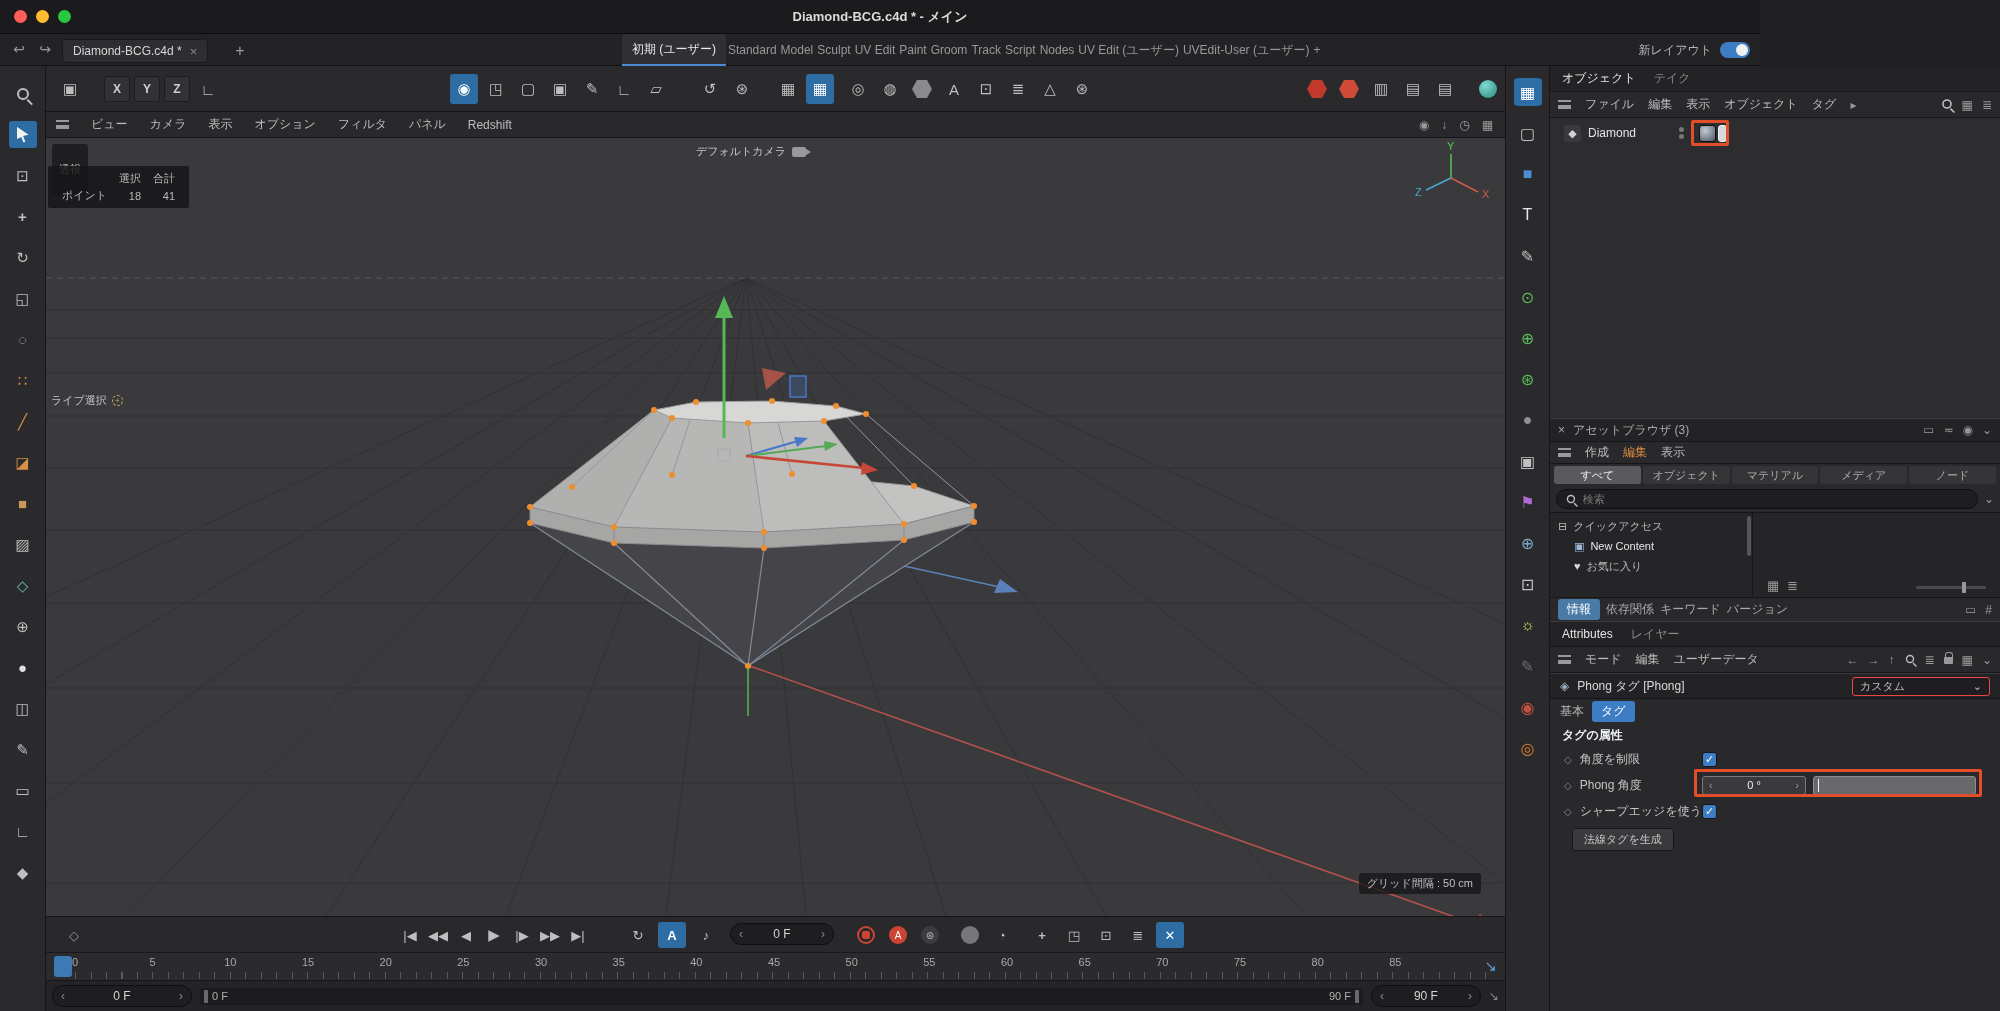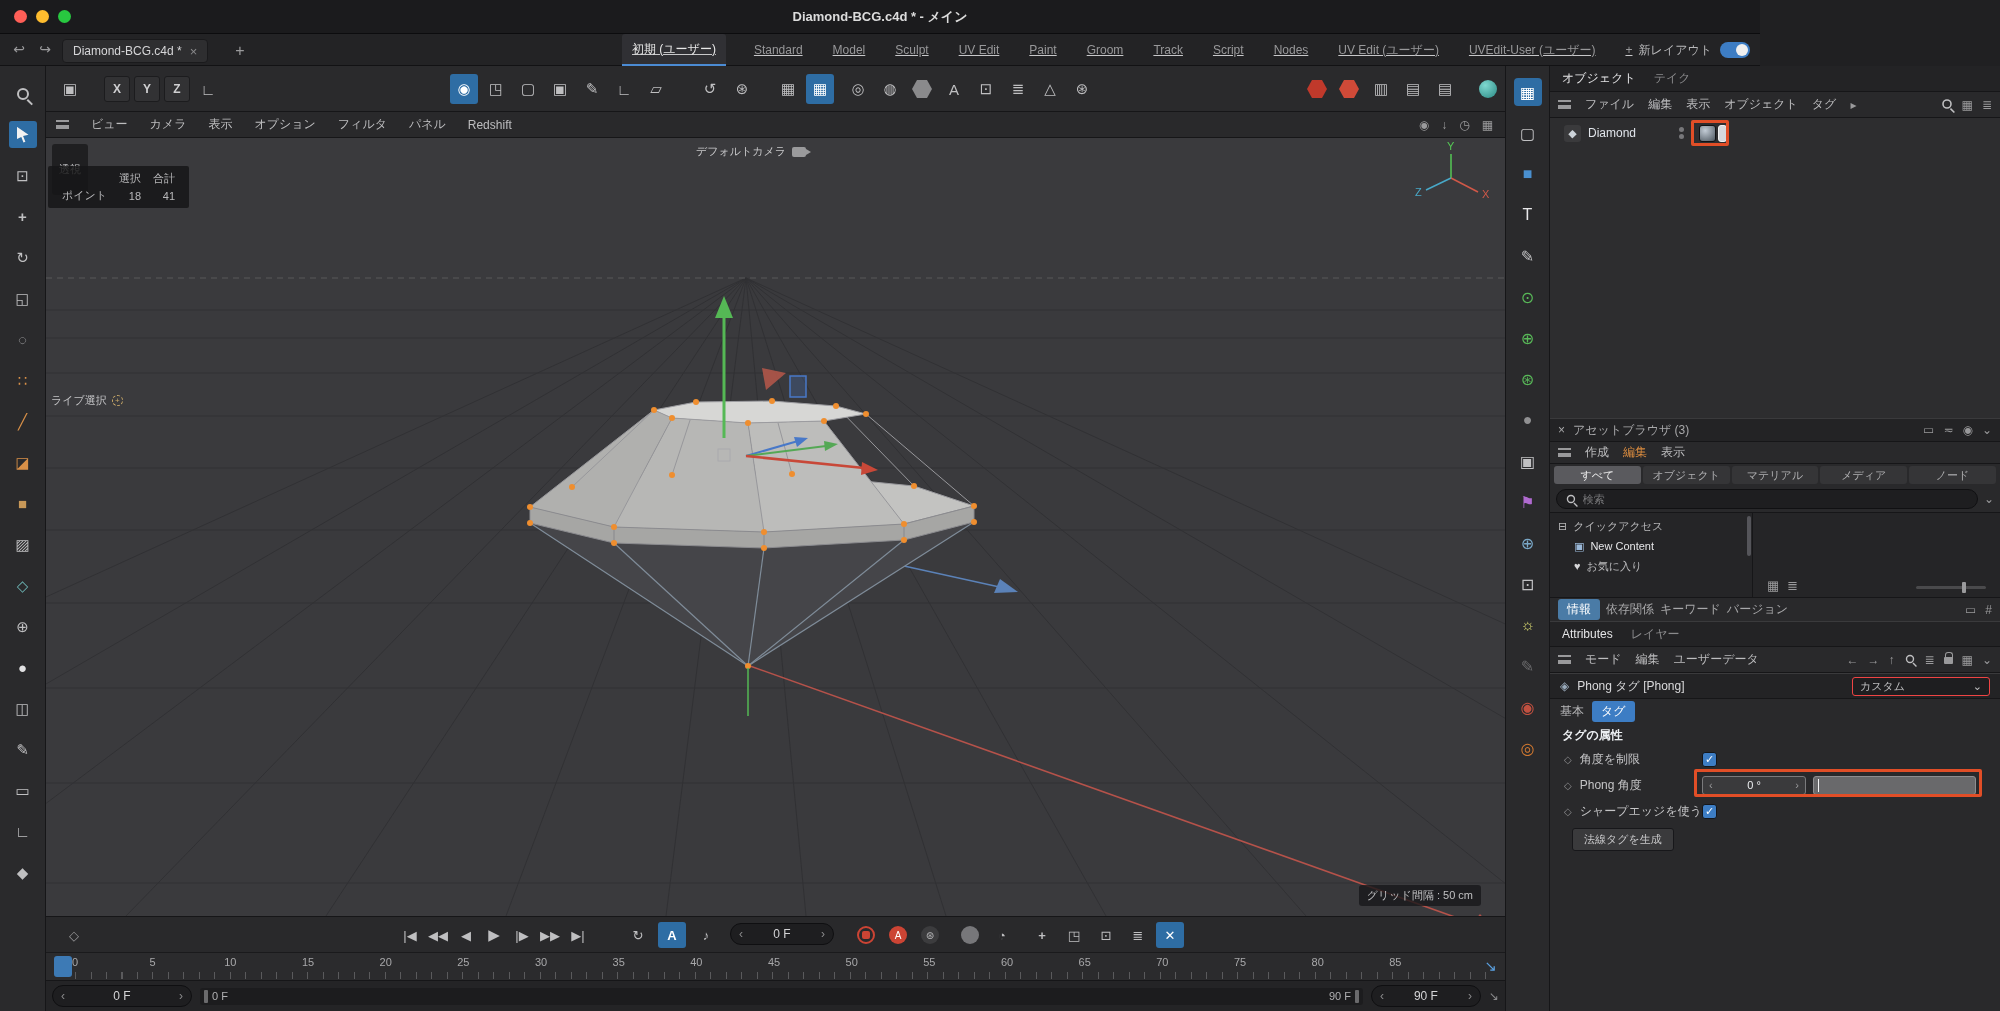--- a/index.html
+++ b/index.html
@@ -13,21 +13,21 @@
 .tl.red{background:#ff5f57}.tl.yellow{background:#febc2e}.tl.green{background:#28c840}
 .win-title{color:#dcdcdc;font-size:13px;font-weight:bold;}
 
 
 .tabrow{position:absolute;left:0;top:34px;width:100%;height:32px;background:#232325;border-bottom:1px solid #121214;}
 .tabrow .hist{position:absolute;left:8px;top:4px;display:flex;gap:4px;}
 .hbtn{width:22px;height:22px;display:flex;align-items:center;justify-content:center;color:#9a9a9c;font-size:14px;}
 .doctab{position:absolute;left:62px;top:5px;height:24px;background:#2e2e30;border:1px solid #1a1a1c;border-radius:4px;display:flex;align-items:center;gap:8px;padding:0 10px;color:#d6d6d8;}
 .doctab .closex{color:#8a8a8c;font-size:13px;}
 .addtab{position:absolute;left:228px;top:5px;width:24px;height:24px;display:flex;align-items:center;justify-content:center;color:#9a9a9c;font-size:16px;}
-.layout-tabs{position:absolute;left:622px;top:0;height:32px;display:flex;align-items:stretch;gap:26px;text-decoration:underline;}
+.layout-tabs{position:absolute;left:622px;top:0;height:32px;display:flex;align-items:stretch;}
 .ltab{display:flex;align-items:center;color:#98989a;white-space:nowrap;padding:0 2px;}
 .ltab.active{color:#e8e8e8;background:#303034;border-bottom:2px solid #4b8bd4;border-radius:3px 3px 0 0;padding:0 10px;}
 .tabrow .right-zone{position:absolute;right:10px;top:0;height:32px;display:flex;align-items:center;gap:8px;color:#b8b8ba;}
 .toggle{width:30px;height:16px;border-radius:8px;background:#3d7dc4;position:relative;}
 .toggle .knob{position:absolute;right:2px;top:2px;width:12px;height:12px;border-radius:50%;background:#f0f0f0;}
 
 
 .toolbar{position:absolute;left:46px;top:66px;width:1459px;height:46px;background:#2a2a2c;border-bottom:1px solid #161618;}
 .tgroup{position:absolute;top:8px;display:flex;gap:4px;align-items:center;}
 .tbi{width:28px;height:30px;display:flex;align-items:center;justify-content:center;color:#bfbfc1;font-size:15px;border-radius:3px;flex:none;position:relative;}
@@ -50,21 +50,21 @@
 .vm-item{white-space:nowrap;}
 .vm-right{margin-left:auto;display:flex;gap:12px;padding-right:12px;color:#9a9a9c;}
 .viewport{position:absolute;left:46px;top:138px;width:1459px;height:778px;background:#3a3a3d;overflow:hidden;}
 .vp-chip{position:absolute;background:rgba(24,24,26,.78);border-radius:3px;color:#c4c4c6;padding:18px 7px;font-size:11px;}
 .sel-info{position:absolute;left:2px;top:28px;background:rgba(22,22,24,.85);color:#b8b8ba;font-size:11px;padding:4px 8px;border-radius:2px;}
 .sel-info table{border-collapse:collapse;}
 .sel-info td{padding:1px 6px;text-align:right;}
 .cam-label{position:absolute;left:650px;top:6px;display:flex;align-items:center;gap:6px;color:#c8c8ca;font-size:11px;}
 .cam-glyph{width:14px;height:10px;background:#9a9a9c;border-radius:2px;position:relative;}
 .cam-glyph::after{content:"";position:absolute;right:-5px;top:2px;border-left:5px solid #9a9a9c;border-top:3px solid transparent;border-bottom:3px solid transparent;}
-.grid-chip{position:absolute;right:24px;bottom:10px;background:rgba(24,24,26,.8);color:#c0c0c2;padding:3px 8px;border-radius:3px;font-size:11px;}
+.grid-chip{position:absolute;right:24px;bottom:22px;background:rgba(24,24,26,.8);color:#c0c0c2;padding:3px 8px;border-radius:3px;font-size:11px;}
 .live-sel{position:absolute;left:5px;top:255px;display:flex;align-items:center;gap:5px;color:#c4c4c6;font-size:11px;}
 .live-dot{width:11px;height:11px;border:1px dashed #c8a868;border-radius:50%;display:flex;align-items:center;justify-content:center;font-size:8px;color:#c8a868;}
 
 
 .transport{position:absolute;left:46px;top:916px;width:1459px;height:36px;background:#29292b;border-top:1px solid #161618;}
 .tr-item{position:absolute;top:5px;width:28px;height:26px;display:flex;align-items:center;justify-content:center;color:#bfbfc1;font-size:13px;border-radius:3px;}
 .tr-item.hl{background:#2e6da4;color:#fff;}
 .circ{width:18px;height:18px;border-radius:50%;display:flex;align-items:center;justify-content:center;font-size:10px;}
 .spin{display:flex;align-items:center;justify-content:space-between;background:#1e1e20;border:1px solid #0f0f11;border-radius:11px;height:22px;padding:0 8px;color:#d4d4d6;}
 .spin .arr{color:#8a8a8c;font-size:12px;}

